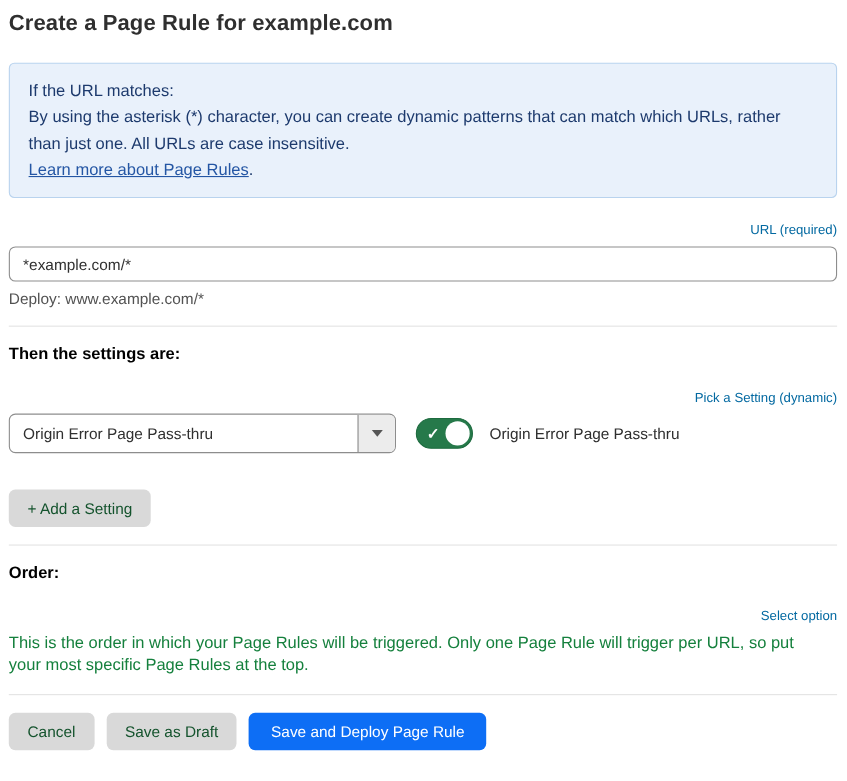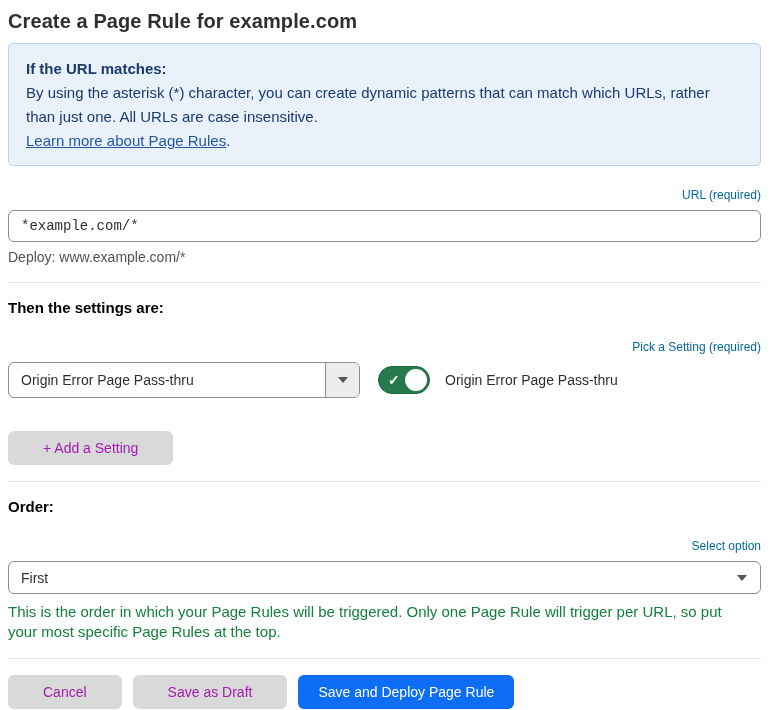--- a/index.html
+++ b/index.html
@@ -8,35 +8,35 @@
     background: #ffffff;
     font-family: "Liberation Sans", sans-serif;
     color: #303030;
   }
   .page { padding: 10px 9px 0 8px; width: 770px; }
 
   .page-title {
     font-size: 20px;
     font-weight: 700;
     color: #2f2f2f;
-    margin-bottom: 10px;
+    margin-bottom: 24px;
     letter-spacing: 0.1px;
   }
 
   .info-box {
     background: #e9f1fb;
     border: 1px solid #b9d3ee;
     border-radius: 5px;
     padding: 13px 17px 12px 17px;
     color: #1d3a6d;
     font-size: 15px;
     line-height: 24px;
     margin-bottom: 22px;
   }
-  .info-box .info-heading { font-weight: 700; text-align: center; }
+  .info-box .info-heading { font-weight: 400; text-align: center; }
   .info-box .info-body { display: block; max-width: 700px; }
   .info-link {
     color: #2456a4;
     text-decoration: underline;
     cursor: pointer;
   }
 
   .field-label {
     font-size: 12px;
     color: #0369a1;
@@ -45,21 +45,21 @@
   }
 
   .text-input {
     width: 100%;
     height: 32px;
     border: 1px solid #8d8d8d;
     border-radius: 6px;
     padding: 0 12px;
     font-size: 14px;
     color: #303030;
-    font-family: Liberation Mono, monospace;
+    font-family: Liberation Sans, sans-serif;
     background: #fff;
     outline: none;
   }
 
   .helper-text {
     font-size: 14px;
     color: #525252;
     margin-top: 7px;
   }
 
@@ -154,23 +154,23 @@
     color: #2f2f2f;
     margin-left: 15px;
   }
 
   .btn {
     display: inline-block;
     border: none;
     border-radius: 6px;
     font-size: 14px;
     font-family: "Liberation Sans", sans-serif;
-    padding: 9px 35px;
-    cursor: pointer;
-    color: #a21caf;
+    padding: 9px 17px;
+    cursor: pointer;
+    color: #14532d;
     background: #d9d9d9;
   }
   .btn-add { margin-top: 33px; }
   .btn-primary {
     background: #0d6ef5;
     color: #ffffff;
     padding: 9px 20px;
   }
 
   .select-wrap {
@@ -225,21 +225,21 @@
   </div>
 
   <div class="field-label">URL (required)</div>
   <input class="text-input" type="text" value="*example.com/*" style="">
   <div class="helper-text">Deploy: www.example.com/*</div>
 
   <hr class="divider mt-lg">
 
   <div class="section-heading">Then the settings are:</div>
 
-  <div class="field-label">Pick a Setting (required)</div>
+  <div class="field-label">Pick a Setting (dynamic)</div>
 
   <div class="setting-row">
     <div class="dropdown">
       <div class="dropdown-value">Origin Error Page Pass-thru</div>
       <div class="dropdown-arrow-btn">
         <span class="caret"></span>
       </div>
     </div>
 
     <div class="toggle">
@@ -250,24 +250,20 @@
   </div>
 
   <button class="btn btn-add">+ Add a Setting</button>
 
   <hr class="divider">
 
   <div class="section-heading">Order:</div>
 
   <div class="field-label">Select option</div>
 
-  <div class="select-wrap">
-    <span>First</span>
-    <span class="caret"></span>
-  </div>
 
   <div class="order-helper">This is the order in which your Page Rules will be triggered. Only one Page Rule will trigger per URL, so put your most specific Page Rules at the top.</div>
 
   <hr class="divider">
 
   <div class="footer-actions">
     <button class="btn">Cancel</button>
     <button class="btn">Save as Draft</button>
     <button class="btn btn-primary">Save and Deploy Page Rule</button>
   </div>

